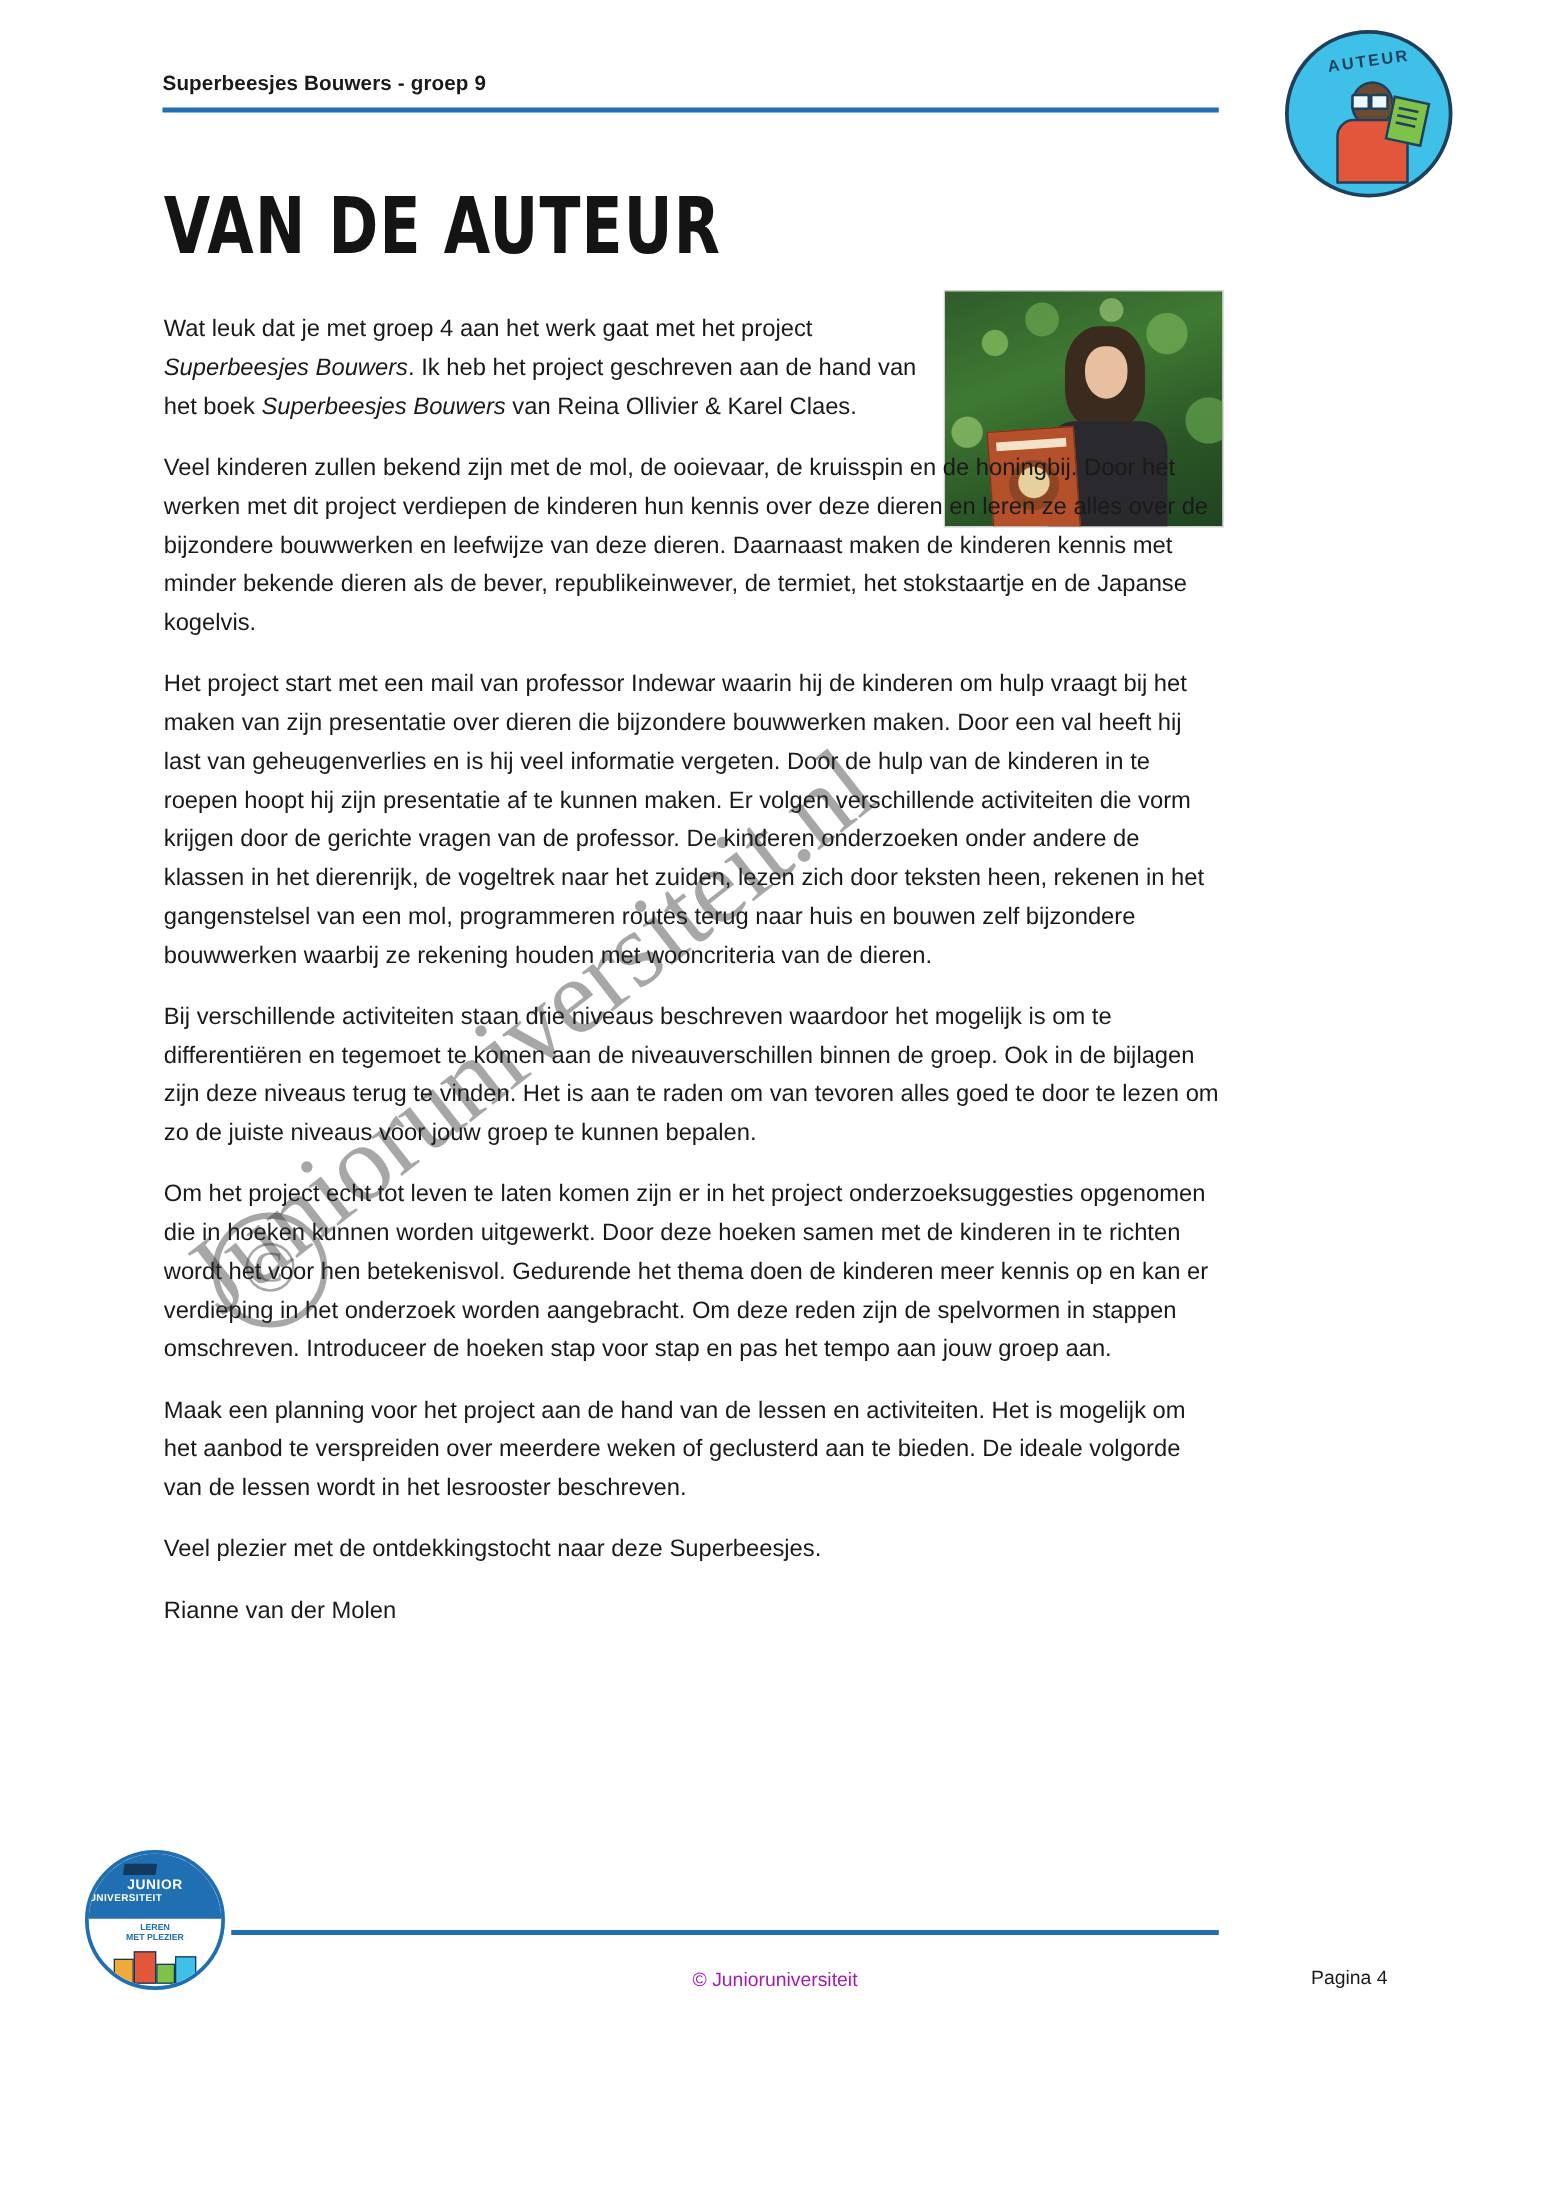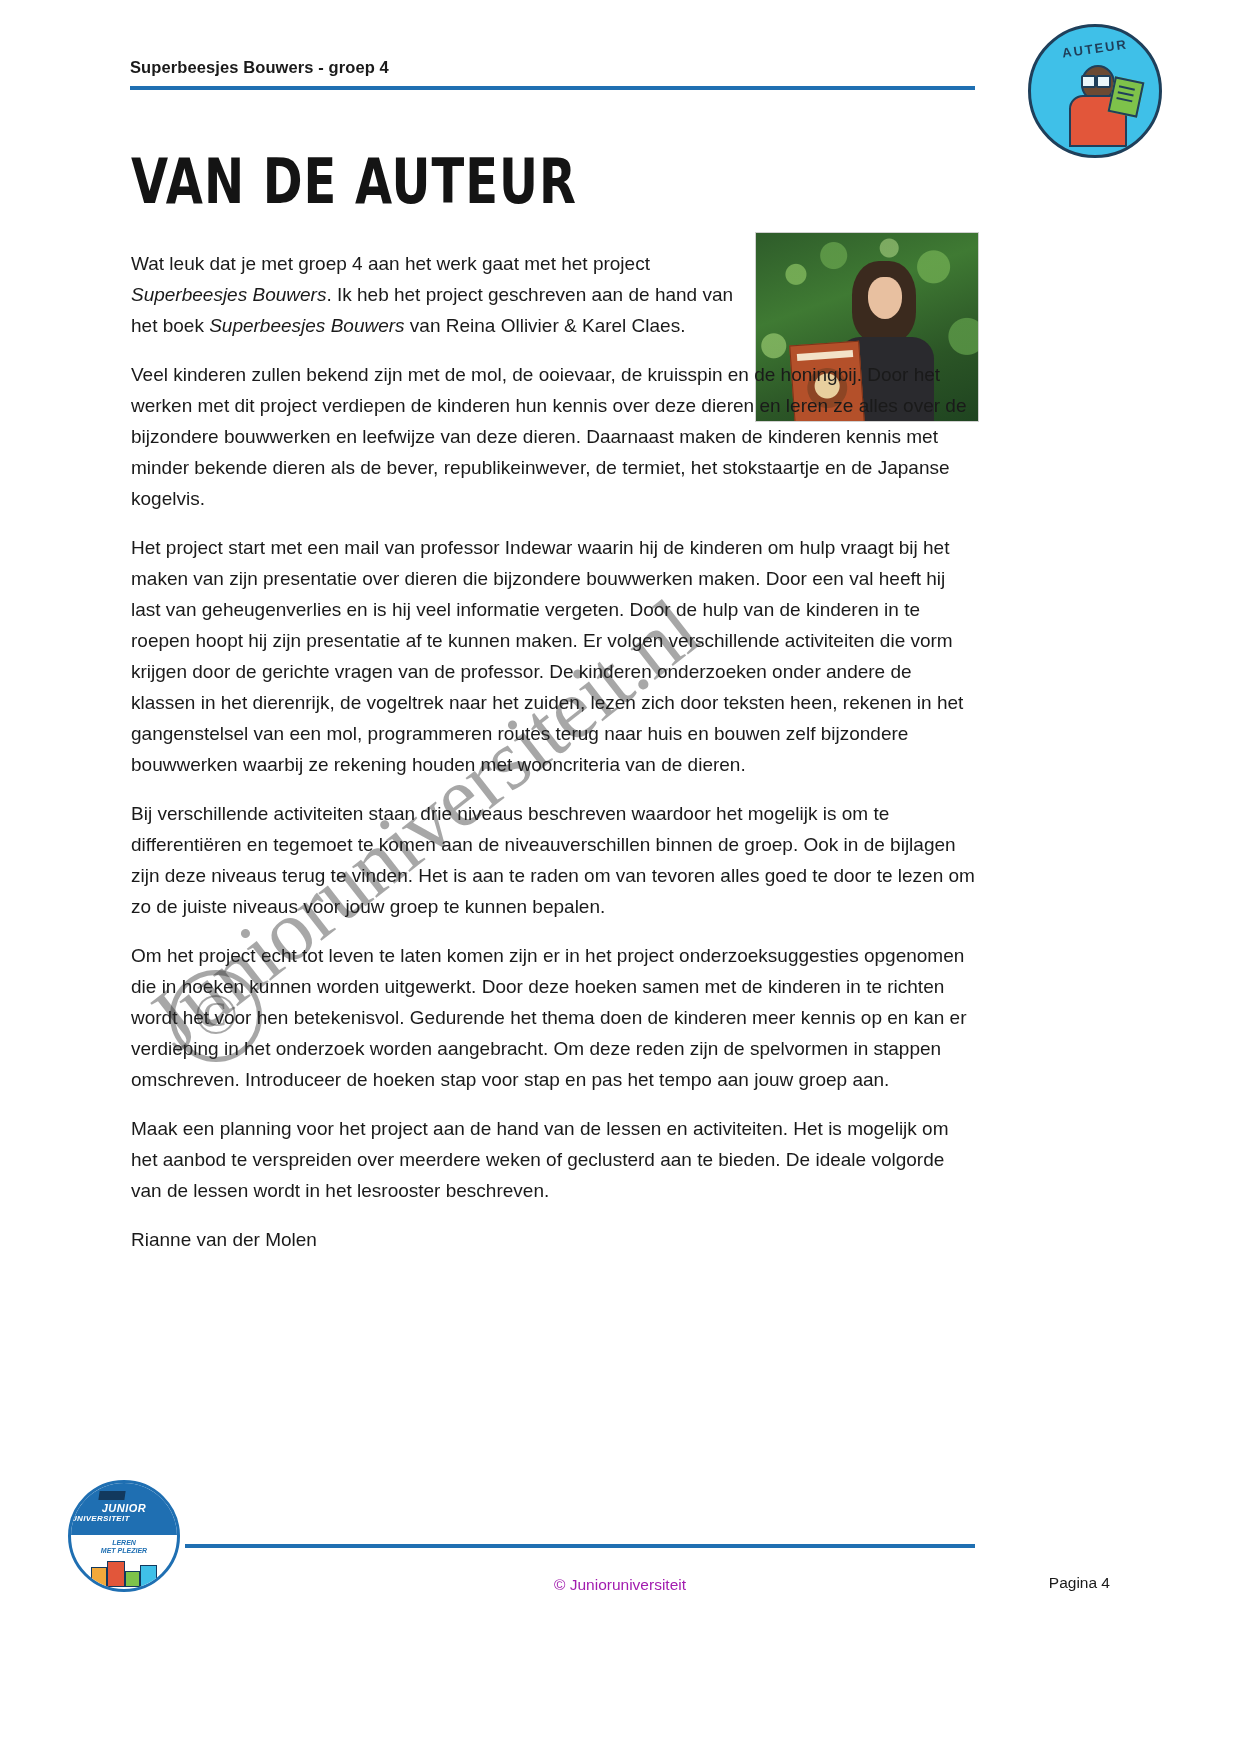--- a/index.html
+++ b/index.html
@@ -274,21 +274,20 @@
   .footer-logo {
     position: absolute;
     left: 68px;
     bottom: 162px;
     width: 106px;
     height: 106px;
     border-radius: 50%;
     background: #ffffff;
     border: 3px solid #1f6fb2;
     overflow: hidden;
-    font-style: italic;
   }
   .fl-top {
     position: absolute;
     top: 0;
     left: 0;
     right: 0;
     height: 52px;
     background: #1f6fb2;
   }
   .fl-cap {
@@ -379,21 +378,21 @@
     font-size: 15.5px;
     color: #1a1a1a;
   }
 </style>
 </head>
 <body>
 
 <div class="page">
 
   <div class="header">
-    <div class="header-title">Superbeesjes Bouwers - groep 4</div>
+    <div class="header-title">Superbeesjes Bouwers - groep 9</div>
     <div class="header-rule"></div>
   </div>
 
   <div class="author-badge">
     <div class="badge-word">AUTEUR</div>
     <div class="badge-head"></div>
     <div class="badge-glasses"></div>
     <div class="badge-body"></div>
     <div class="badge-book">
       <div class="badge-book-line" style="top:6px;"></div>
@@ -426,20 +425,23 @@
       <span>Het project start met een mail van professor Indewar waarin hij de kinderen om hulp vraagt bij het maken van zijn presentatie over dieren die bijzondere bouwwerken maken. Door een val heeft hij last van geheugenverlies en is hij veel informatie vergeten. Door de hulp van de kinderen in te roepen hoopt hij zijn presentatie af te kunnen maken. Er volgen verschillende activiteiten die vorm krijgen door de gerichte vragen van de professor. De kinderen onderzoeken onder andere de klassen in het dierenrijk, de vogeltrek naar het zuiden, lezen zich door teksten heen, rekenen in het gangenstelsel van een mol, programmeren routes terug naar huis en bouwen zelf bijzondere bouwwerken waarbij ze rekening houden met wooncriteria van de dieren.</span>
     </p>
     <p>
       <span>Bij verschillende activiteiten staan drie niveaus beschreven waardoor het mogelijk is om te differentiëren en tegemoet te komen aan de niveauverschillen binnen de groep. Ook in de bijlagen zijn deze niveaus terug te vinden. Het is aan te raden om van tevoren alles goed te door te lezen om zo de juiste niveaus voor jouw groep te kunnen bepalen.</span>
     </p>
     <p>
       <span>Om het project echt tot leven te laten komen zijn er in het project onderzoeksuggesties opgenomen die in hoeken kunnen worden uitgewerkt. Door deze hoeken samen met de kinderen in te richten wordt het voor hen betekenisvol. Gedurende het thema doen de kinderen meer kennis op en kan er verdieping in het onderzoek worden aangebracht. Om deze reden zijn de spelvormen in stappen omschreven. Introduceer de hoeken stap voor stap en pas het tempo aan jouw groep aan.</span>
     </p>
     <p>
       <span>Maak een planning voor het project aan de hand van de lessen en activiteiten. Het is mogelijk om het aanbod te verspreiden over meerdere weken of geclusterd aan te bieden. De ideale volgorde van de lessen wordt in het lesrooster beschreven.</span>
+    </p>
+    <p>
+      <span>Veel plezier met de ontdekkingstocht naar deze Superbeesjes.</span>
     </p>
     <p class="signature">Rianne van der Molen</p>
   </div>
 
   <div class="watermark">
     <div class="wm-c">©</div>
     <div class="wm-text">Junioruniversiteit.nl</div>
   </div>
 
   <div class="footer-logo">

